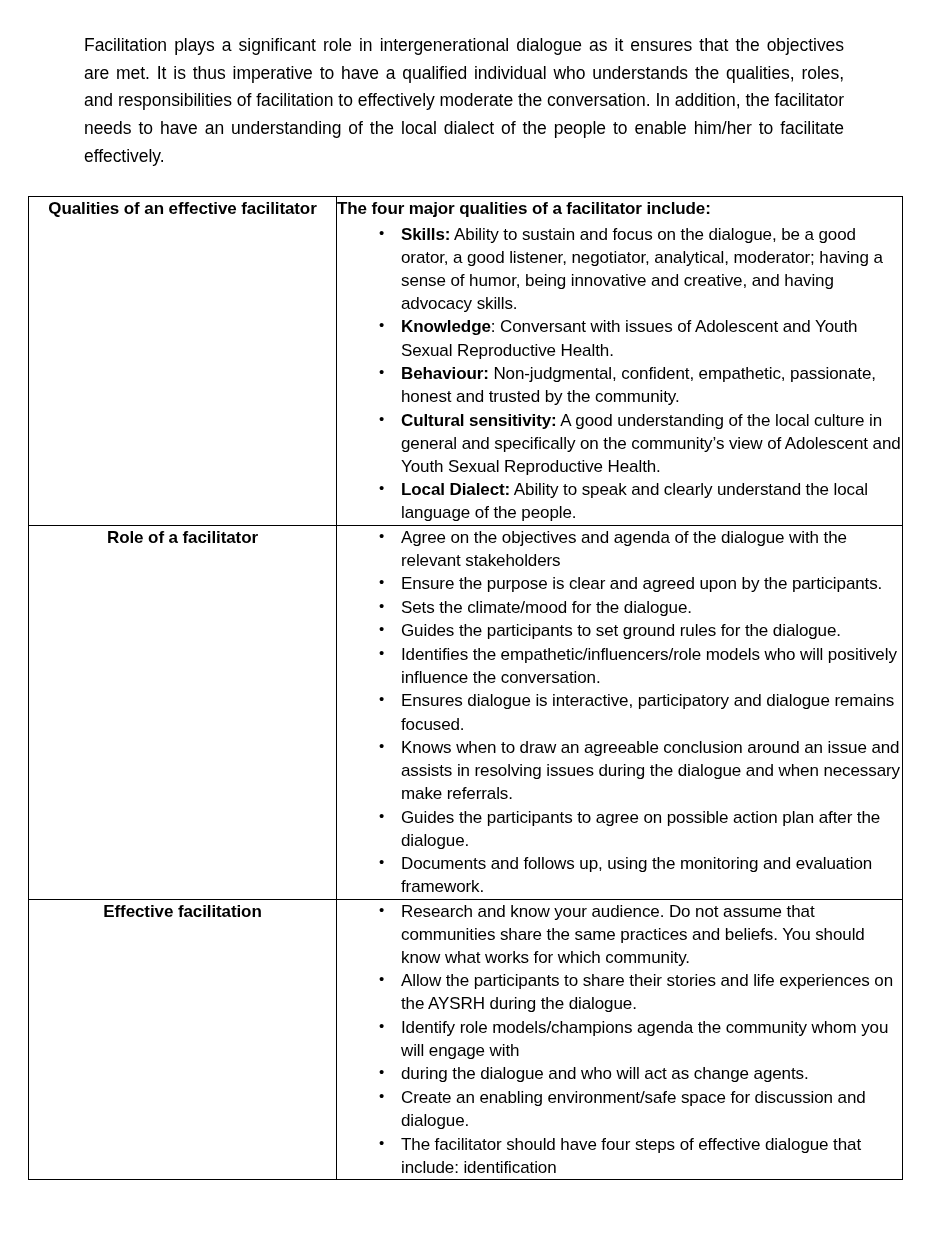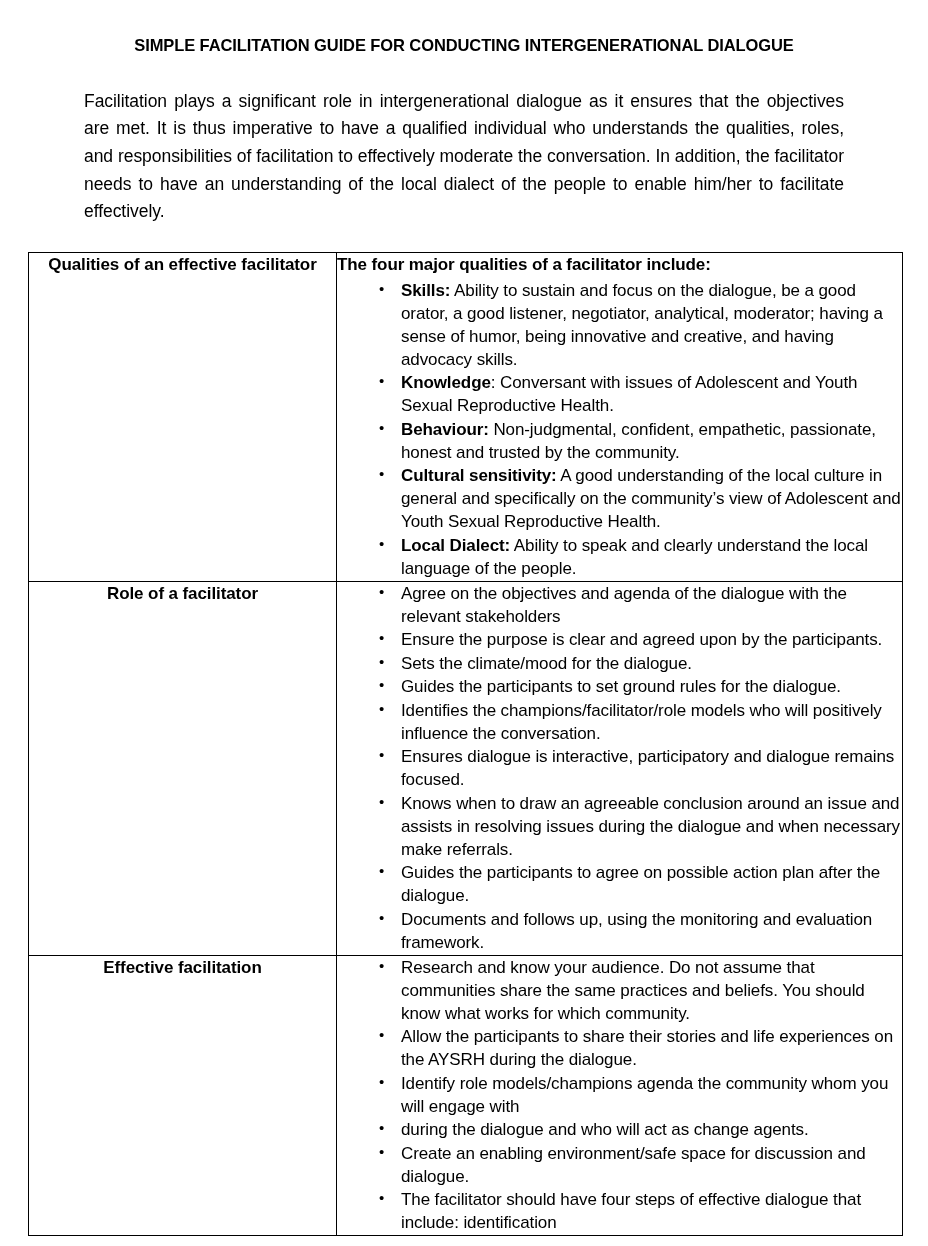--- a/index.html
+++ b/index.html
@@ -105,21 +105,20 @@
   }
   td.col-content ul.bullets > li::before {
     left: 42px;
   }
 </style>
 </head>
 <body>
 
 <div class="page">
 
-  <h1 class="doc-title">SIMPLE FACILITATION GUIDE FOR CONDUCTING INTERGENERATIONAL DIALOGUE</h1>
 
   <p class="intro">Facilitation plays a significant role in intergenerational dialogue as it ensures that the objectives are met. It is thus imperative to have a qualified individual who understands the qualities, roles, and responsibilities of facilitation to effectively moderate the conversation. In addition, the facilitator needs to have an understanding of the local dialect of the people to enable him/her to facilitate effectively.</p>
 
   <div class="table-wrap">
     <table class="guide-table">
       <tbody>
 
         <tr>
           <td class="col-label">
             <div class="row-label">Qualities of an effective facilitator</div>
@@ -139,21 +138,21 @@
         <tr>
           <td class="col-label">
             <div class="row-label">Role of a facilitator</div>
           </td>
           <td class="col-content">
             <ul class="bullets">
               <li><span>Agree on the objectives and agenda of the dialogue with the relevant stakeholders</span></li>
               <li><span>Ensure the purpose is clear and agreed upon by the participants.</span></li>
               <li><span>Sets the climate/mood for the dialogue.</span></li>
               <li><span>Guides the participants to set ground rules for the dialogue.</span></li>
-              <li><span>Identifies the champions/facilitator/role models who will positively influence the conversation.</span></li>
+              <li><span>Identifies the empathetic/influencers/role models who will positively influence the conversation.</span></li>
               <li><span>Ensures dialogue is interactive, participatory and dialogue remains focused.</span></li>
               <li><span>Knows when to draw an agreeable conclusion around an issue and assists in resolving issues during the dialogue and when necessary make referrals.</span></li>
               <li><span>Guides the participants to agree on possible action plan after the dialogue.</span></li>
               <li><span>Documents and follows up, using the monitoring and evaluation framework.</span></li>
             </ul>
           </td>
         </tr>
 
         <tr>
           <td class="col-label">

